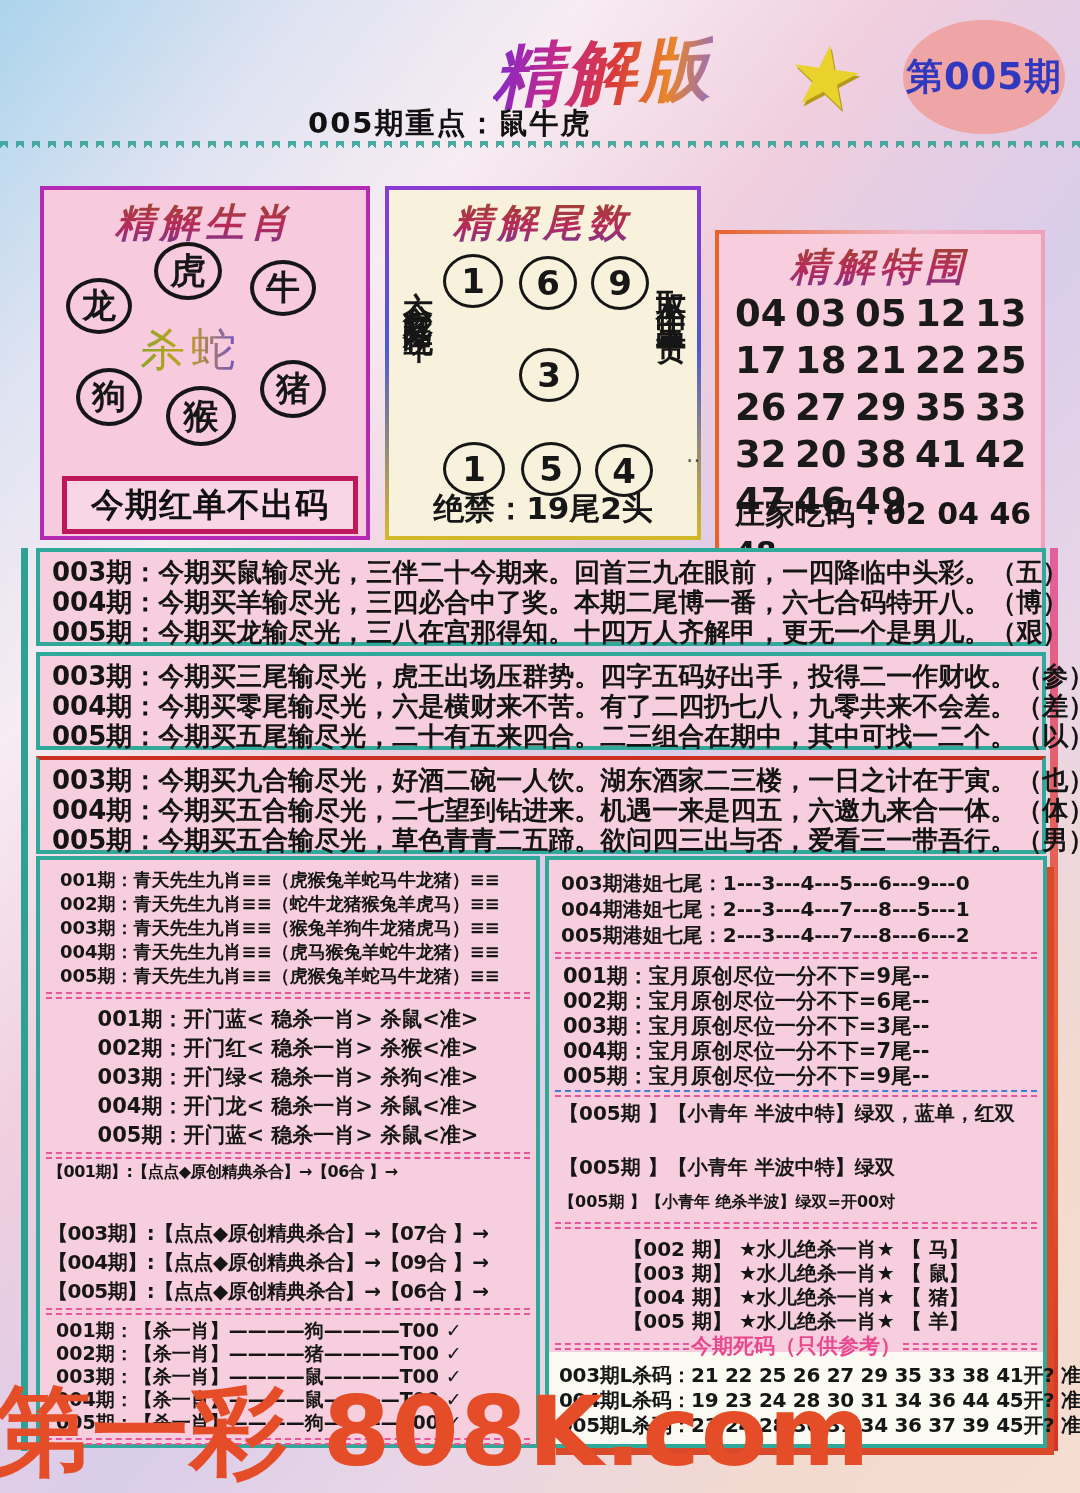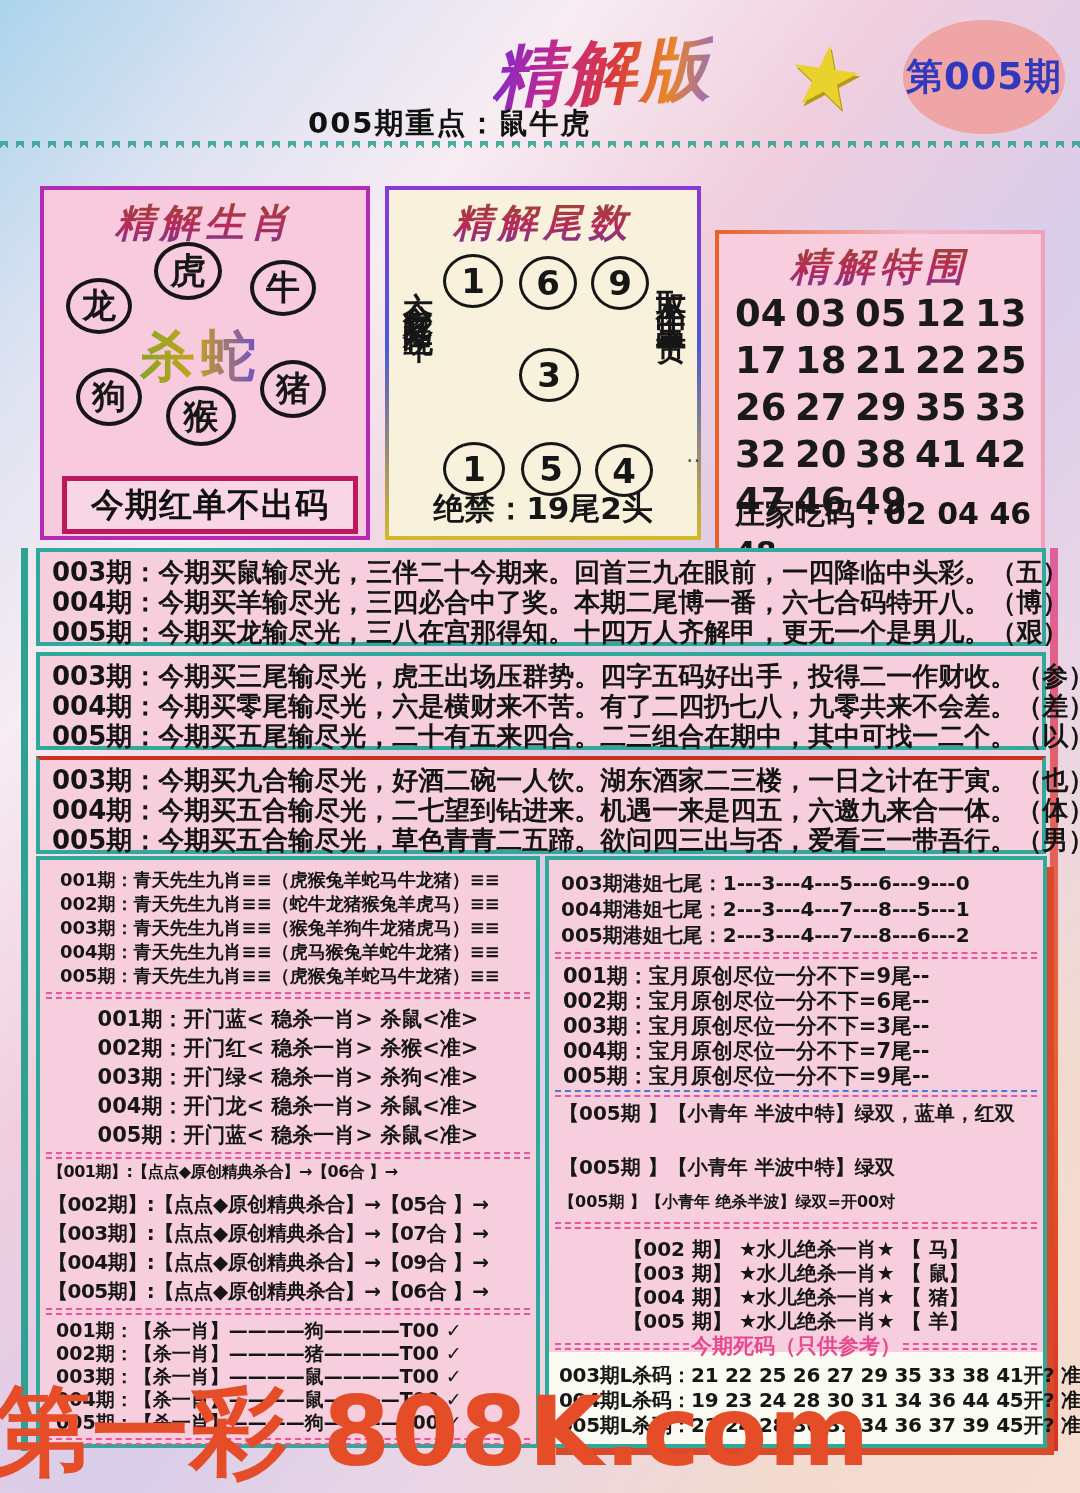--- a/index.html
+++ b/index.html
@@ -46,21 +46,21 @@
     font-size:39px;font-weight:900;letter-spacing:6px;font-style:italic;
     background:linear-gradient(180deg,#9a4a2a 0%,#b82a5a 55%,#6a3a9a 100%);
     -webkit-background-clip:text;background-clip:text;color:transparent;
   }
   .z-circle{
     position:absolute;border:4px solid #161616;border-radius:50%;
     display:flex;align-items:center;justify-content:center;
     font-weight:900;color:#161616;
   }
   .kill-snake{
-    position:absolute;left:96px;top:130px;font-size:55px;font-weight:700;letter-spacing:6px;
+    position:absolute;left:96px;top:130px;font-size:45px;font-weight:400;letter-spacing:6px;
     background:linear-gradient(90deg,#86a626 0%,#c8a21e 45%,#6a4ad4 100%);
     -webkit-background-clip:text;background-clip:text;color:transparent;
   }
   .red-note{
     position:absolute;left:18px;top:286px;width:286px;height:48px;border:5px solid #be185d;
     display:flex;align-items:center;justify-content:center;
     font-size:33px;font-weight:900;color:#111;background:#f9d6e6;letter-spacing:1px;
   }
   .vtext{position:absolute;writing-mode:vertical-rl;text-orientation:upright;font-size:30px;font-weight:900;color:#161616;letter-spacing:7px;}
   .ban-line{position:absolute;left:0;right:0;bottom:6px;text-align:center;font-size:31px;font-weight:900;color:#161616;}
@@ -185,21 +185,20 @@
     <div class="pl-line" style="left:20px;top:80px;font-size:18px;">004期：青天先生九肖≡≡（虎马猴兔羊蛇牛龙猪）≡≡</div>
     <div class="pl-line" style="left:20px;top:104px;font-size:18px;">005期：青天先生九肖≡≡（虎猴兔羊蛇马牛龙猪）≡≡</div>
     <div class="sep" style="top:132px;"></div>
     <div class="pl-line" style="left:0;width:100%;text-align:center;top:145px;font-size:21px;">001期：开门蓝&lt; 稳杀一肖&gt; 杀鼠&lt;准&gt;</div>
     <div class="pl-line" style="left:0;width:100%;text-align:center;top:174px;font-size:21px;">002期：开门红&lt; 稳杀一肖&gt; 杀猴&lt;准&gt;</div>
     <div class="pl-line" style="left:0;width:100%;text-align:center;top:203px;font-size:21px;">003期：开门绿&lt; 稳杀一肖&gt; 杀狗&lt;准&gt;</div>
     <div class="pl-line" style="left:0;width:100%;text-align:center;top:232px;font-size:21px;">004期：开门龙&lt; 稳杀一肖&gt; 杀鼠&lt;准&gt;</div>
     <div class="pl-line" style="left:0;width:100%;text-align:center;top:261px;font-size:21px;">005期：开门蓝&lt; 稳杀一肖&gt; 杀鼠&lt;准&gt;</div>
     <div class="sep" style="top:292px;"></div>
     <div class="pl-line" style="left:8px;top:302px;font-size:16px;letter-spacing:-0.5px;">【001期】:【点点◆原创精典杀合】→【06合 】→</div>
-    <div class="pl-line" style="left:8px;top:331px;font-size:20px;letter-spacing:-0.5px;">【002期】:【点点◆原创精典杀合】→【05合 】→</div>
     <div class="pl-line" style="left:8px;top:360px;font-size:20px;letter-spacing:-0.5px;">【003期】:【点点◆原创精典杀合】→【07合 】→</div>
     <div class="pl-line" style="left:8px;top:389px;font-size:20px;letter-spacing:-0.5px;">【004期】:【点点◆原创精典杀合】→【09合 】→</div>
     <div class="pl-line" style="left:8px;top:418px;font-size:20px;letter-spacing:-0.5px;">【005期】:【点点◆原创精典杀合】→【06合 】→</div>
     <div class="sep" style="top:448px;"></div>
     <div class="pl-line" style="left:16px;top:458px;font-size:19px;">001期：【杀一肖】————狗————T00 ✓</div>
     <div class="pl-line" style="left:16px;top:481px;font-size:19px;">002期：【杀一肖】————猪————T00 ✓</div>
     <div class="pl-line" style="left:16px;top:504px;font-size:19px;">003期：【杀一肖】————鼠————T00 ✓</div>
     <div class="pl-line" style="left:16px;top:527px;font-size:19px;">004期：【杀一肖】————鼠————T00 ✓</div>
     <div class="pl-line" style="left:16px;top:550px;font-size:19px;">005期：【杀一肖】————狗————T00 ✓</div>
     <div class="sep" style="top:578px;"></div>

